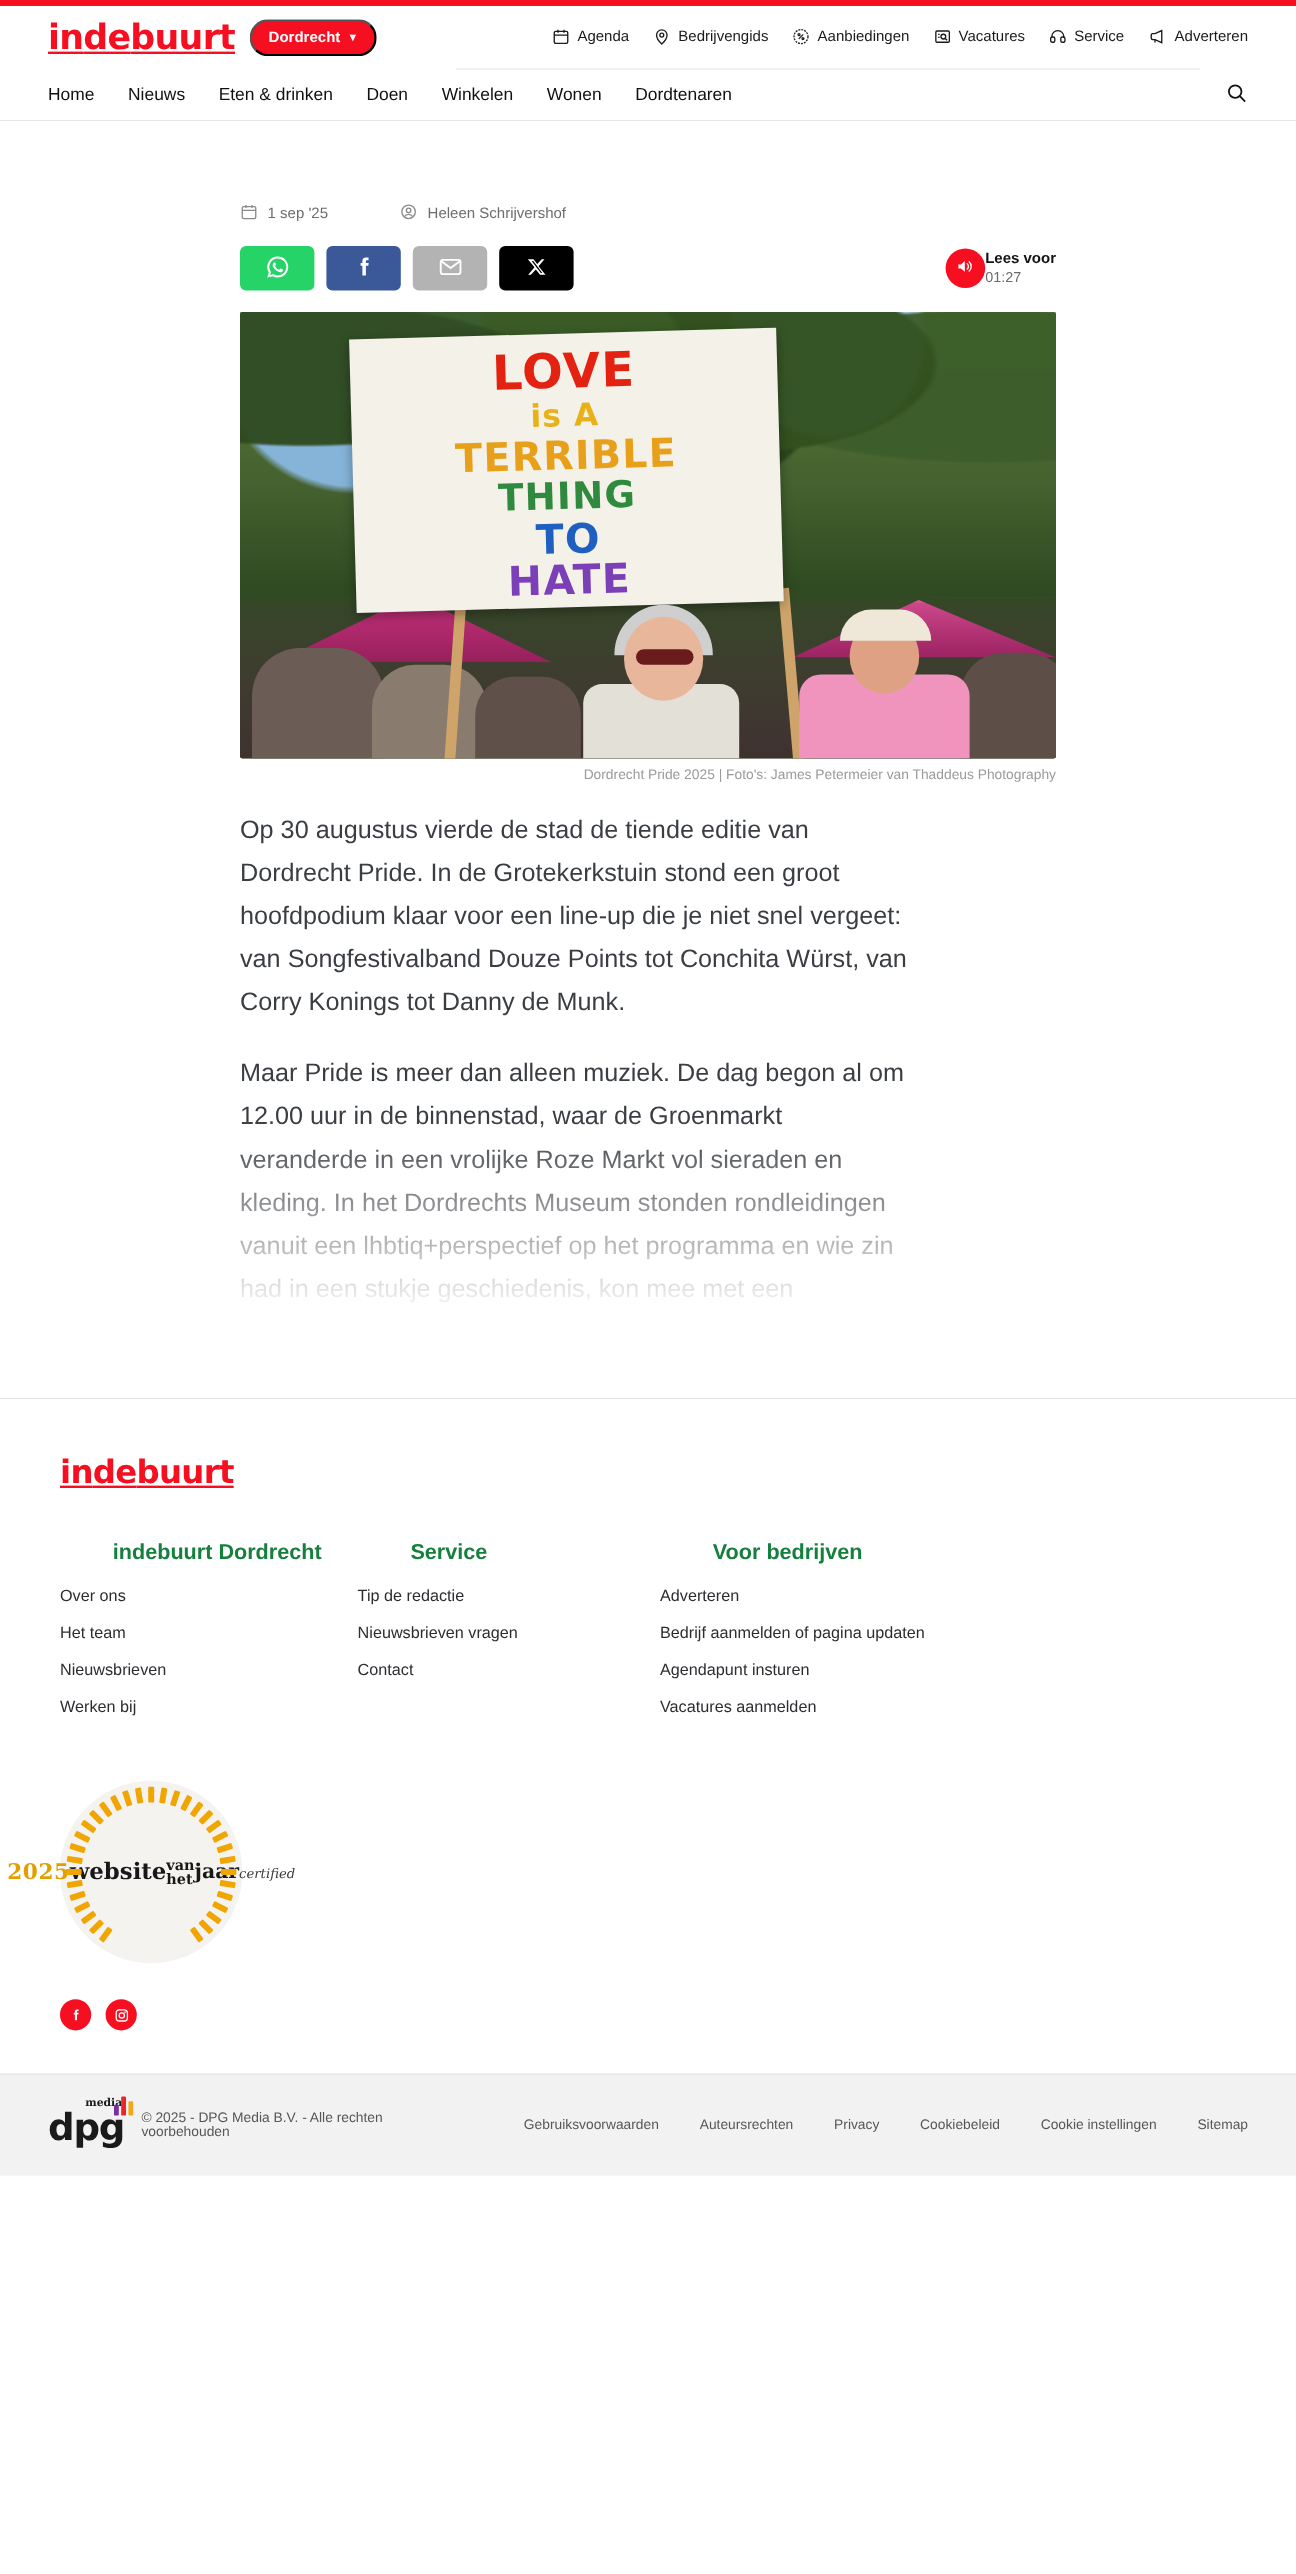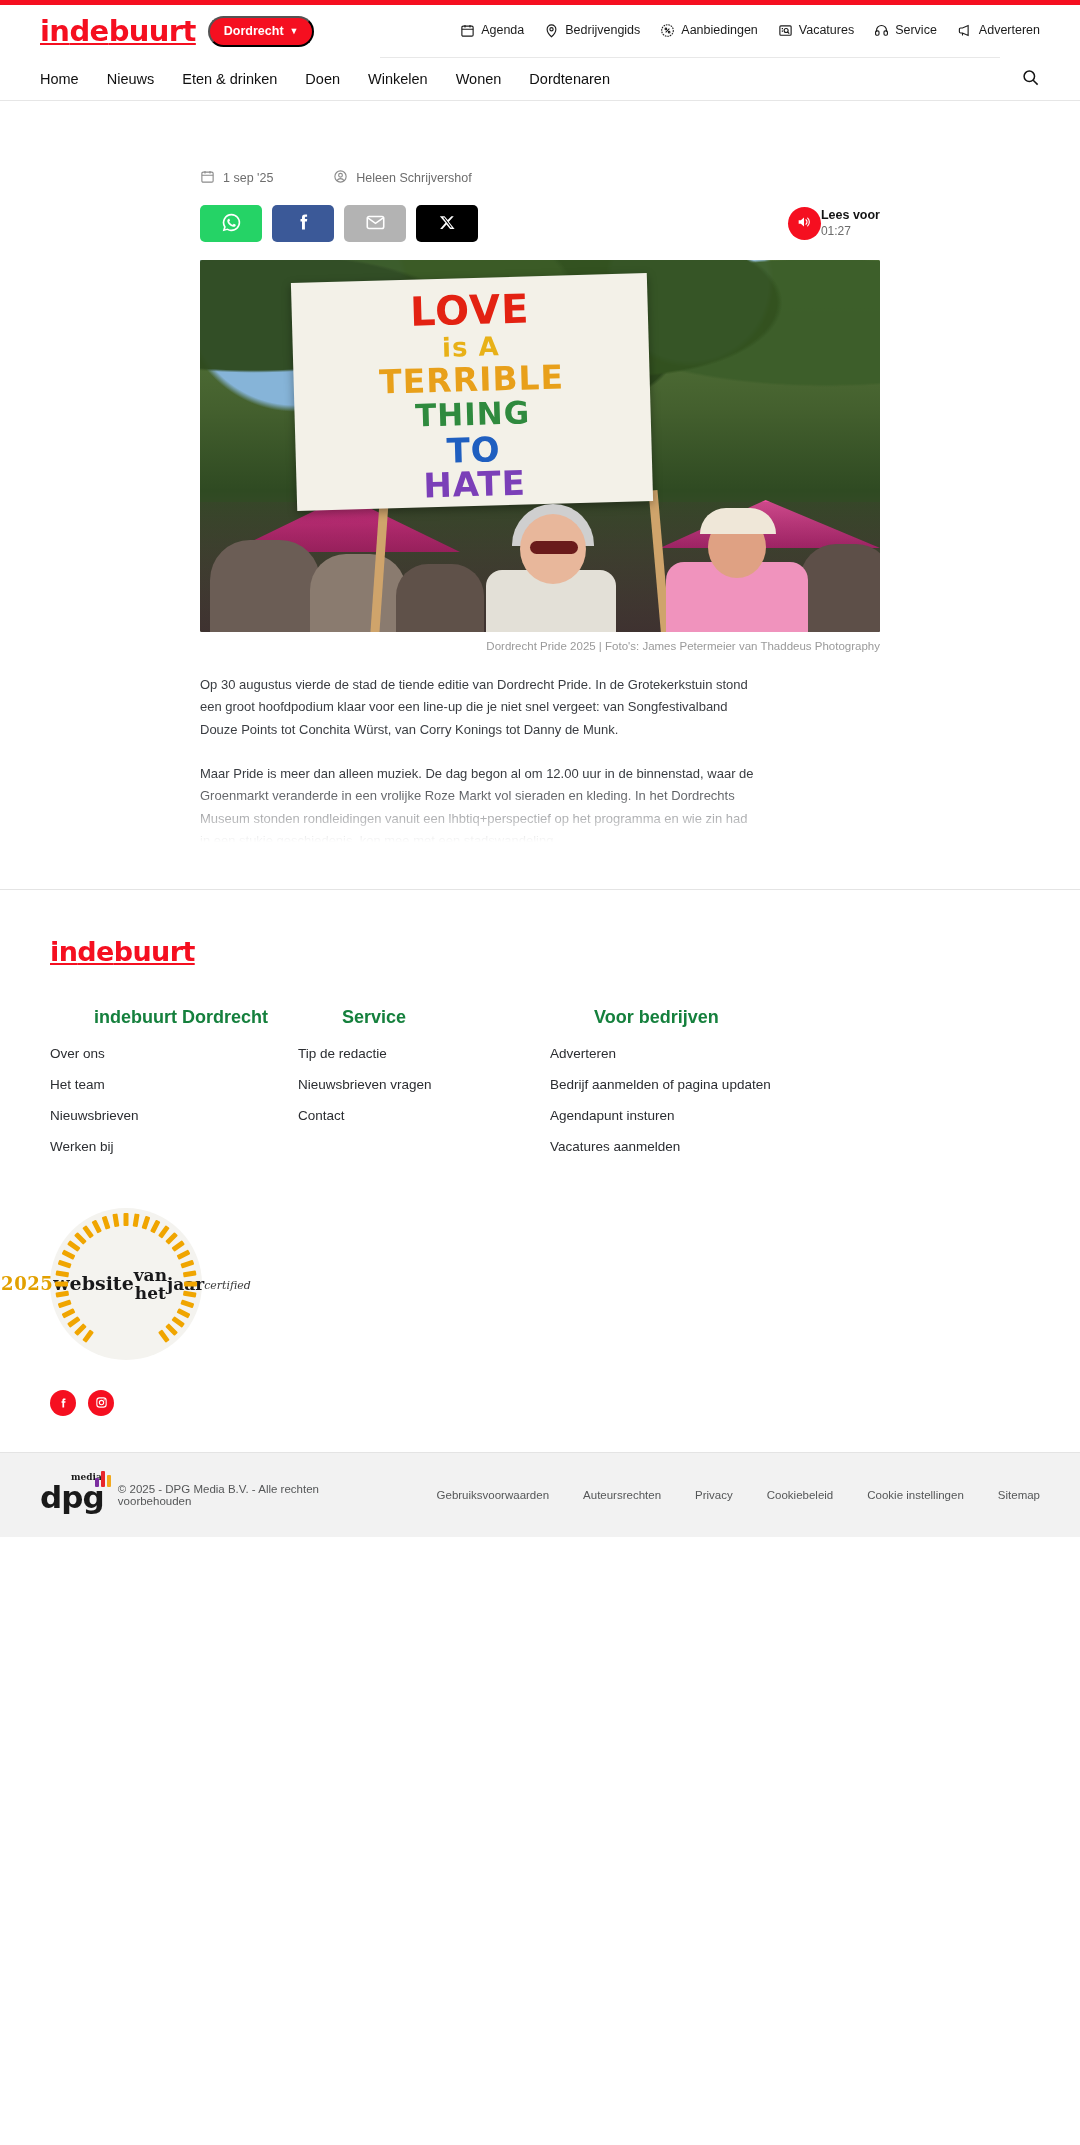--- a/index.html
+++ b/index.html
@@ -190,21 +190,21 @@
     width: 680px; margin-top: 8px; text-align: right;
     font-size: 11.5px; color: #9a9a9a;
   }
 
   .lead {
     margin-top: 26px; width: 560px;
     font-size: 16px; line-height: 1.62; font-weight: 700; color: #16181b;
   }
   .para {
     margin-top: 22px; width: 560px;
-    font-size: 13px; line-height: 1.72; color: #3a3d42;
+    font-size: 21px; line-height: 1.72; color: #3a3d42;
   }
   .para.fade {
     -webkit-mask-image: linear-gradient(180deg,#000 0%,#000 22%,rgba(0,0,0,0) 88%);
             mask-image: linear-gradient(180deg,#000 0%,#000 22%,rgba(0,0,0,0) 88%);
   }
   .article-fade-spacer { height: 36px; }
 
   
   .footer-sep { height: 1px; background: #e4e4e4; }
   .footer { background: #ffffff; padding: 46px 0 0 0; }
@@ -232,21 +232,21 @@
     background: #f4f3ef; position: relative;
     display: flex; flex-direction: row; align-items: center;
     justify-content: center; font-family: "DejaVu Serif", serif;
   }
   .award .ray {
     position: absolute; width: 5px; height: 13px; background: #f0a500;
     left: 50%; top: 5px; transform-origin: 50% 71px; border-radius: 1px;
   }
   .award-year { font-size: 18px; color: #e2a000; font-weight: 700; letter-spacing: .5px; }
   .award-l1 { font-size: 19px; font-weight: 700; color: #18181a; line-height: 1.06; }
-  .award-l2 { font-size: 17px; font-weight: 700; color: #18181a; line-height: 1.06; text-align: center; }
+  .award-l2 { font-size: 12px; font-weight: 700; color: #18181a; line-height: 1.06; }
   .award-l3 { font-size: 17px; font-weight: 700; color: #18181a; line-height: 1.06; }
   .award-l4 { font-size: 11px; font-style: italic; color: #3a3a3a; margin-top: 3px; }
 
   .socials { margin-top: 30px; display: flex; gap: 12px; }
   .soc {
     width: 26px; height: 26px; border-radius: 50%; background: #f50f20;
     display: flex; align-items: center; justify-content: center;
     color: #fff; font-size: 14px; font-weight: 700; cursor: pointer;
   }
   .footer-pad { height: 36px; }

